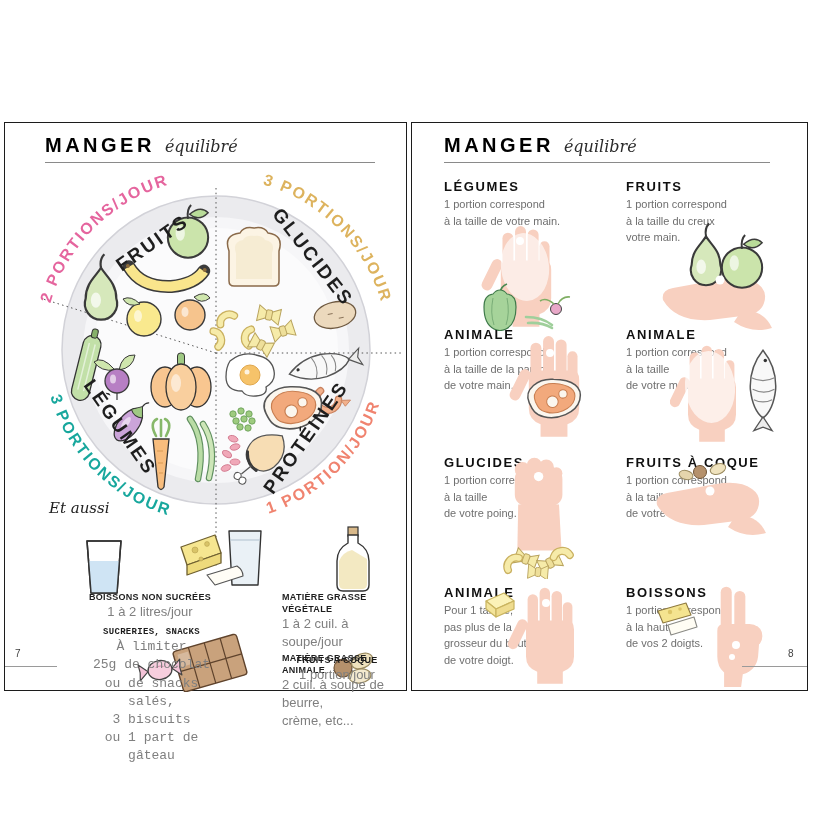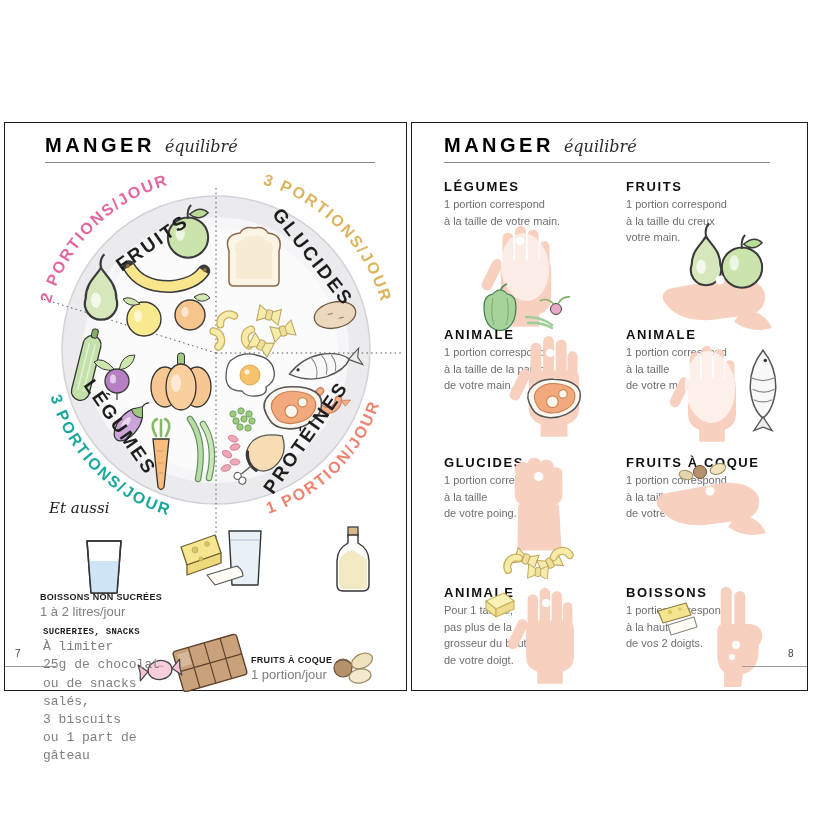--- a/index.html
+++ b/index.html
@@ -18,21 +18,21 @@
   #right-page .rule{left:32px;width:326px;}
   svg{display:block;}
   .ill{position:absolute;pointer-events:none;}
   .full-svg{position:absolute;left:0;top:0;pointer-events:none;}
   .cell-title{position:absolute;font-size:13px;font-weight:bold;letter-spacing:1.6px;color:#101010;white-space:nowrap;}
   .cell-lines{position:absolute;font-size:11px;color:#6f6f6f;line-height:1.5;white-space:pre-line;}
   .script{font-family:"DejaVu Serif",serif;font-style:italic;font-size:15px;color:#222;text-align:center;}
   .ex{position:absolute;}
   .ex .ex-title{font-size:9px;font-weight:bold;letter-spacing:.3px;color:#1d1d1d;line-height:1.35;}
   .ex .ex-lines{font-size:13px;color:#7f7f7f;line-height:1.4;white-space:pre-line;}
-  .center{text-align:left;}
+  .center{text-align:center;margin-left:41px;}
   .pagenum{position:absolute;font-size:10px;color:#3f3f3f;}
   .pagenum-line{position:absolute;border-top:1px solid #9a9a9a;height:0;}
   .arc-label{font-size:16px;font-weight:bold;letter-spacing:2px;font-family:"Liberation Sans",sans-serif;}
   .quad-label{font-size:19px;font-weight:bold;letter-spacing:2.5px;fill:#1e1e1e;font-family:"Liberation Sans",sans-serif;}
   .dot{fill:none;stroke:#555;stroke-width:1;stroke-dasharray:1.5 3.2;}
 </style>
 </head>
 <body>
 
 <svg width="0" height="0" style="position:absolute" aria-hidden="true">
@@ -294,20 +294,27 @@
     <span class="s">équilibré</span>
   </div>
   <div class="rule"></div>
 
   <div class="script" style="position:absolute;left:44px;top:376px;">Et aussi</div>
 
   <div class="ex center" style="left:35px;top:468px;width:138px;">
     <div class="ex-title">BOISSONS NON SUCRÉES</div>
     <div class="ex-lines">1 à 2 litres/jour</div>
   </div>
+  <div class="ex" style="left:277px;top:468px;width:122px;">
+    <div class="ex-title">MATIÈRE GRASSE VÉGÉTALE</div>
+    <div class="ex-lines">1 à 2 cuil. à soupe/jour</div>
+    <div class="ex-title">MATIÈRE GRASSE ANIMALE</div>
+    <div class="ex-lines">2 cuil. à soupe de beurre,
+crème, etc...</div>
+  </div>
   <div class="ex center" style="left:38px;top:503px;width:135px;font-family:Liberation Mono, monospace;">
     <div class="ex-title">SUCRERIES, SNACKS</div>
     <div class="ex-lines">À limiter
 25g de chocolat
 ou de snacks salés,
 3 biscuits
 ou 1 part de gâteau</div>
   </div>
   <div class="ex center" style="left:246px;top:531px;width:90px;">
     <div class="ex-title">FRUITS À COQUE</div>

